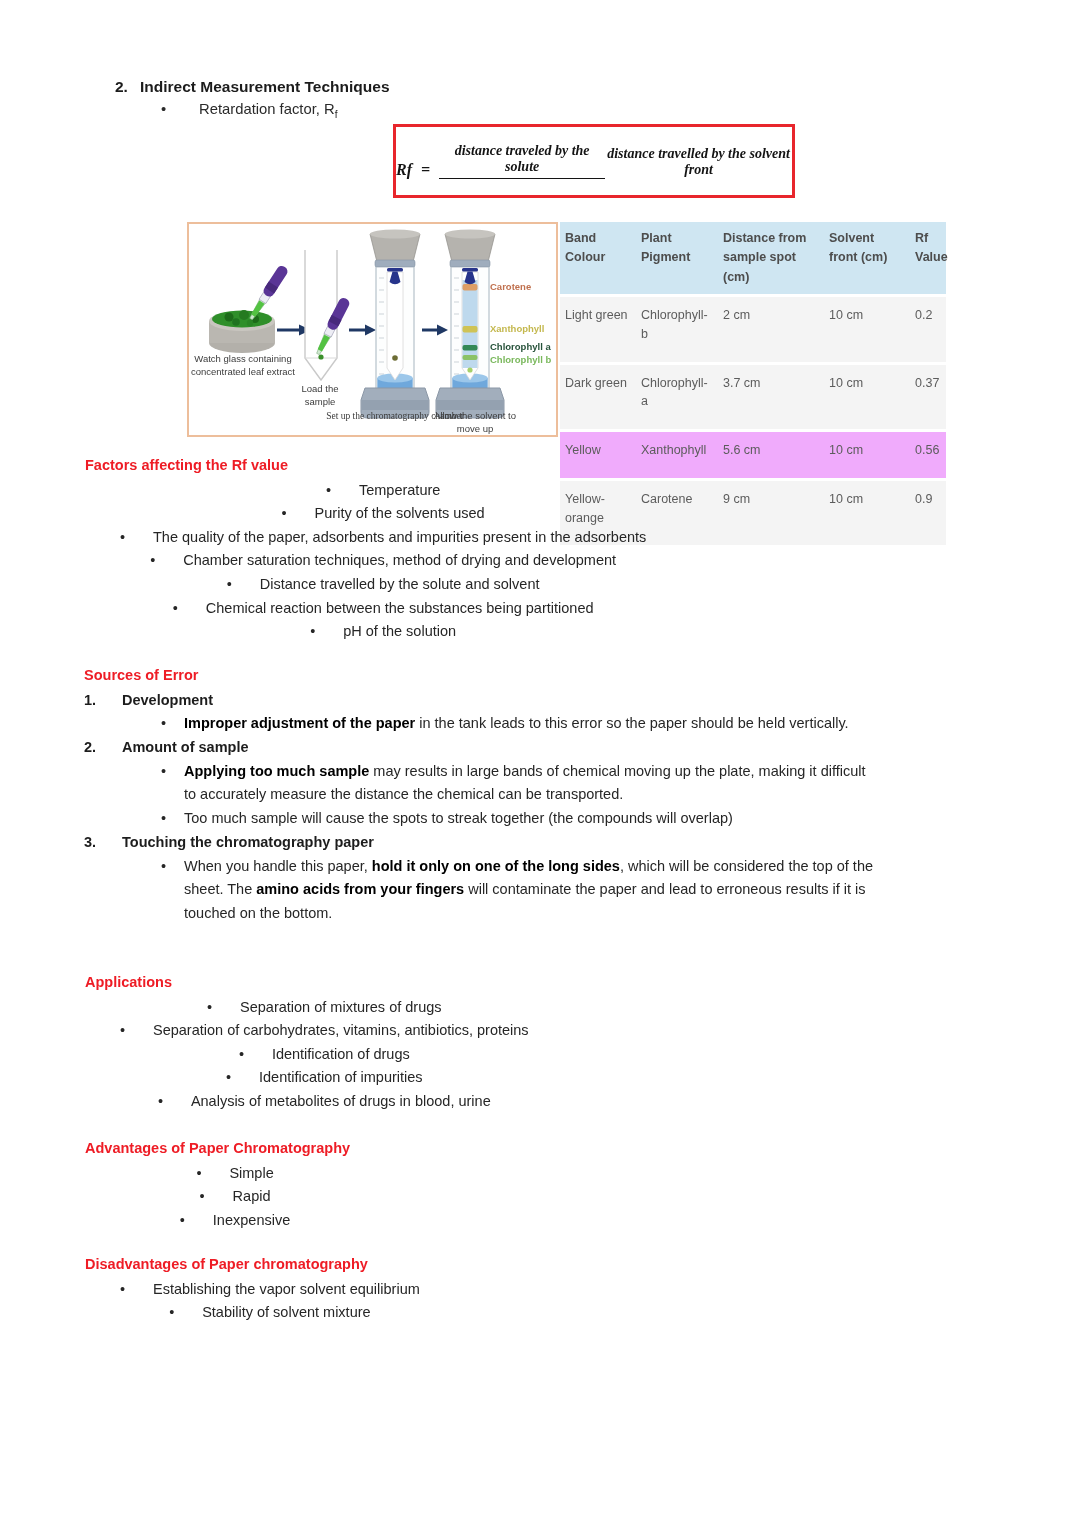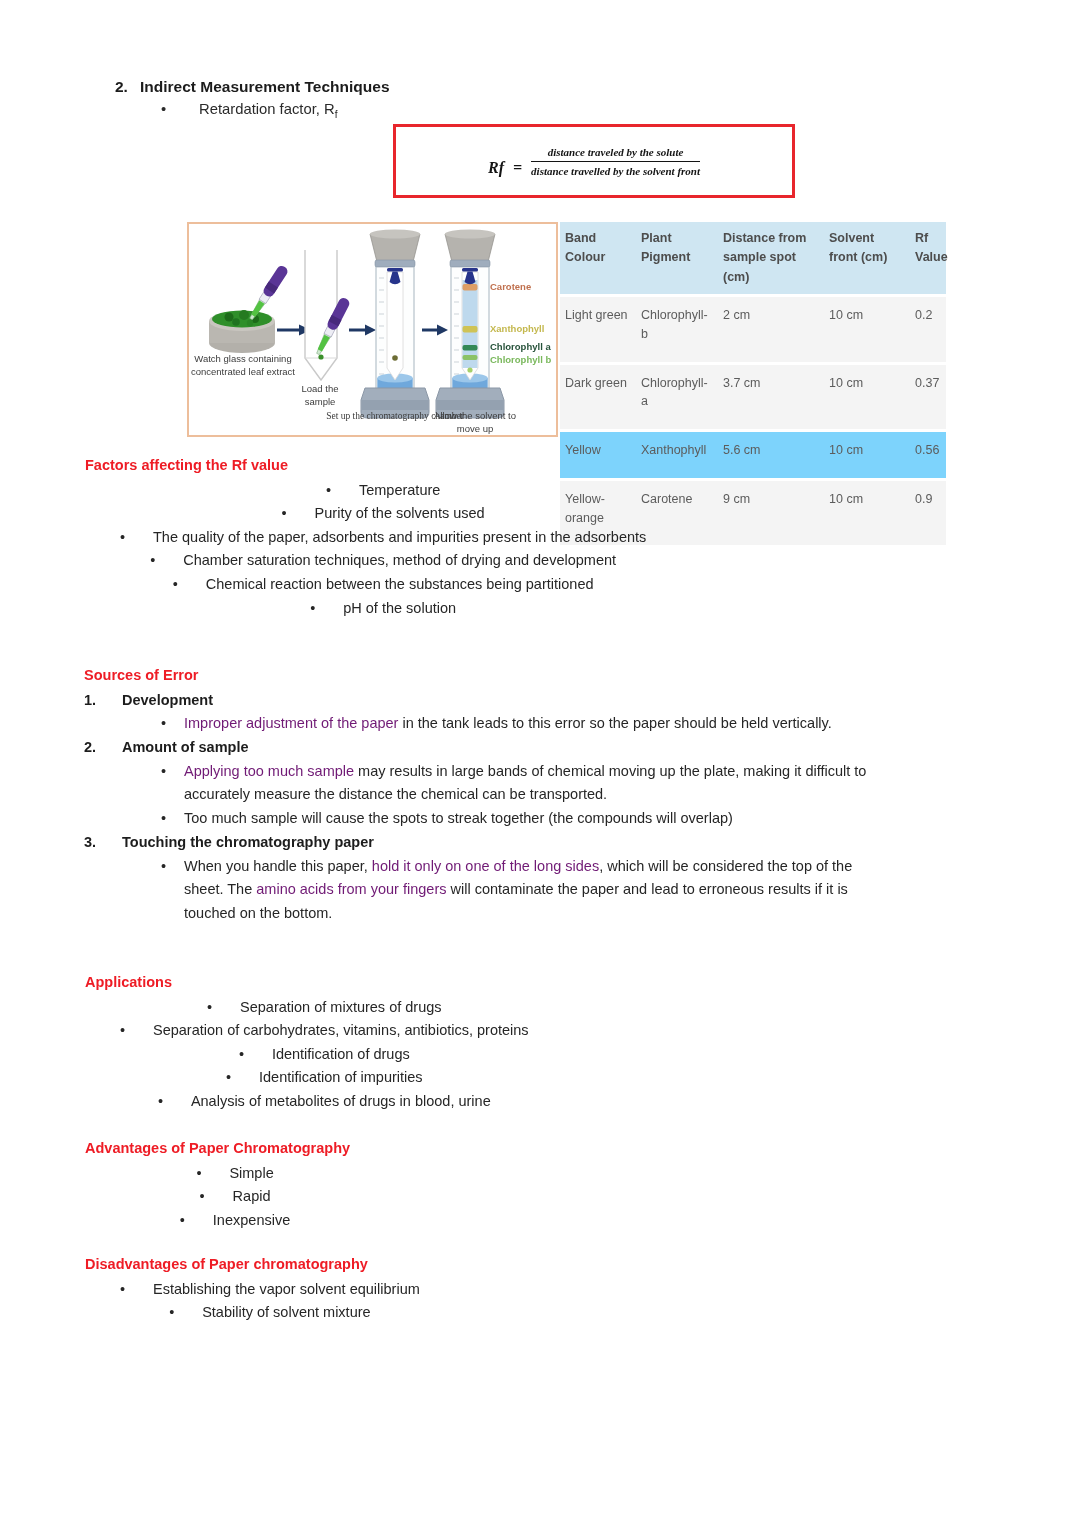--- a/index.html
+++ b/index.html
@@ -17,58 +17,58 @@
   #ret-bullet .dot2{width:38px;}
   sub.rf{font-size:10px;}
 
   
   #formula-box{
     left:393px;top:124px;width:396px;height:68px;border:3px solid #e8262c;
     display:flex;align-items:center;justify-content:center;background:#fff;
   }
   .formula{font-family:"Liberation Serif",serif;font-style:italic;font-weight:600;
     font-size:16px;color:#141414;display:flex;align-items:flex-end;gap:9px;}
-  .frac{display:inline-flex;flex-direction:column;text-align:center;font-size:11px;}
+  .frac{display:inline-flex;flex-direction:row;text-align:center;font-size:14px;}
   .frac .fnum{padding:0 8px 3px;border-bottom:1.7px solid #141414;}
   .frac .fden{padding-top:3px;}
 
   
   #figure{left:187px;top:222px;width:371px;height:215px;border:2px solid #edbe9b;
     box-sizing:border-box;background:#fff;}
   #figure .cap{position:absolute;font-size:9.5px;line-height:12.5px;color:#3c3c3c;text-align:center;}
   #figure .band-label{position:absolute;font-size:9.5px;line-height:11px;font-weight:600;}
   .bl-carotene{color:#c0714f;}
   .bl-xanthophyll{color:#c4b84e;}
   .bl-chla{color:#27523a;font-weight:700;}
   .bl-chlb{color:#7ab85c;text-align:right;}
 
   
   #pigment-table{left:560px;top:222px;width:386px;}
   #pigment-table table{border-collapse:collapse;table-layout:fixed;width:386px;font-size:12.5px;}
   #pigment-table th{background:#cfe6f2;color:#4d4d4d;font-weight:700;text-align:left;
     padding:7px 5px;vertical-align:top;line-height:1.55;}
   #pigment-table td{color:#5c5c5c;padding:9px 5px 18px;vertical-align:top;line-height:1.5;}
   #pigment-table tbody tr{background:#f4f4f4;border-top:3px solid #ffffff;}
-  #pigment-table tbody tr:nth-child(3){background:#7dd3fc;}
+  #pigment-table tbody tr:nth-child(3){background:#f0abfc;}
 
   
   .sec-title{color:#ee1c25;font-weight:700;font-size:14.5px;line-height:23.6px;margin:0 0 1px 0;}
   .ul{margin:0;}
   .li{display:flex;line-height:23.6px;justify-content:center;}
   .li .dot{width:33px;flex:none;}
   .li .dot::before{content:"\2022";}
   .indent1{padding-left:35px;}          
   .num-item{display:flex;line-height:23.6px;font-weight:700;color:#1d1d1d;margin-top:0.5px;}
   .num-item .num{width:38px;flex:none;}
   .sub-ul{padding-left:77px;}           
   .li2{display:flex;line-height:23.6px;}
   .li2 .dot2{width:23px;flex:none;}
   .li2 .dot2::before{content:"\2022";}
   .li2 .txt{width:690px;}
-  .purple{color:#701a75;font-weight:400;}
+  .purple{color:#000000;font-weight:700;}
 
   #factors{left:85px;top:454px;}
   #sources{left:84px;top:664px;}
   #applications{left:85px;top:971px;}
   #advantages{left:85px;top:1137px;}
   #disadvantages{left:85px;top:1253px;}
 </style>
 </head>
 <body>
 
@@ -260,20 +260,24 @@
     <div class="li">
         <span class="dot"></span>
         <span>The quality of the paper, adsorbents and impurities present in the adsorbents</span>
       </div>
     <div class="li">
         <span class="dot"></span>
         <span>Chamber saturation techniques, method of drying and development</span>
       </div>
     <div class="li">
         <span class="dot"></span>
+        <span>Distance travelled by the solute and solvent</span>
+      </div>
+    <div class="li">
+        <span class="dot"></span>
         <span>Chemical reaction between the substances being partitioned</span>
       </div>
     <div class="li">
         <span class="dot"></span>
         <span>pH of the solution</span>
       </div>
   </div>
 </div>
 
 <div class="abs" id="sources">

